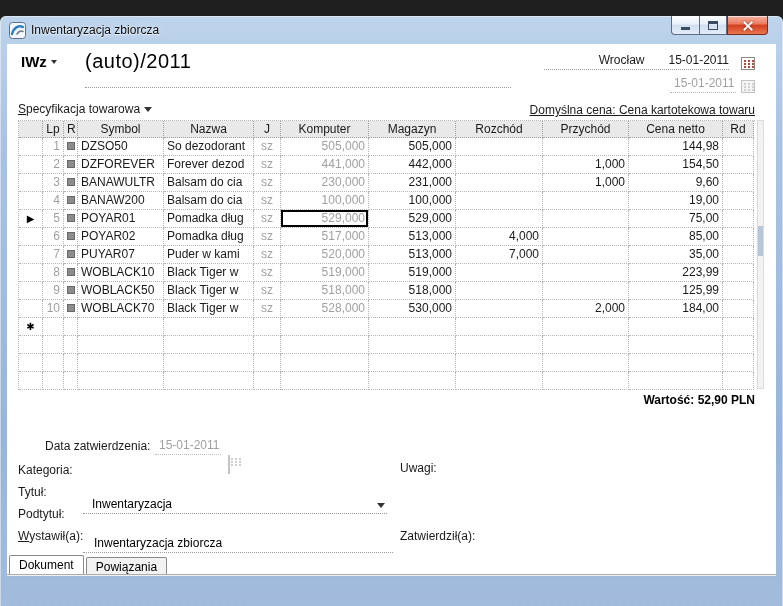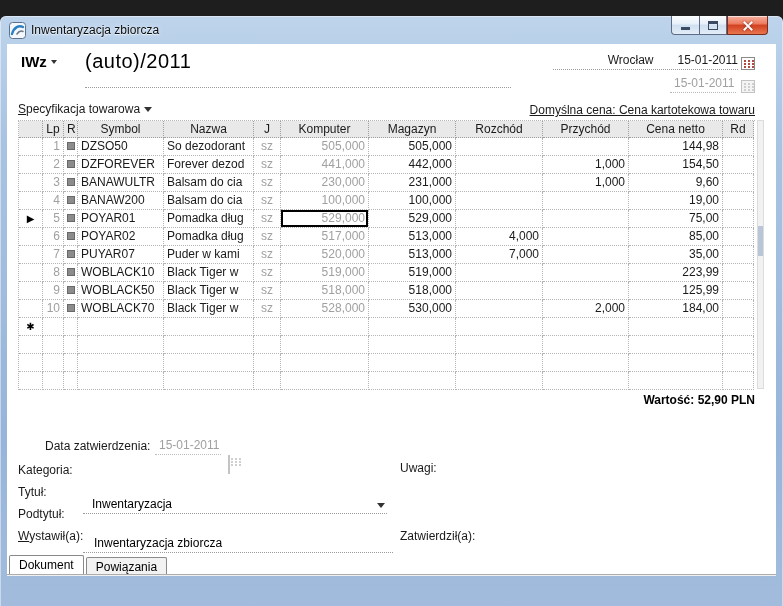--- a/index.html
+++ b/index.html
@@ -46,21 +46,21 @@
   .dd.small { border-left-width:3px; border-right-width:3px; border-top-width:4px; }
 
   .cal { width:14px; height:13px; border:1px solid #8a8a8a; background:#fdfdfd; position:relative; }
   .cal::after { content:''; position:absolute; left:2px; top:2px; width:2px; height:2px; background:#b0493f;
     box-shadow:4px 0 #b0493f,8px 0 #b0493f,0 3px #b0493f,4px 3px #b0493f,8px 3px #b0493f,0 6px #b0493f,4px 6px #b0493f,8px 6px #b0493f; }
   .cal.disabled { border-color:#c3c3c3; background:#f4f4f4; }
   .cal.disabled::after { background:#cfcfcf;
     box-shadow:4px 0 #cfcfcf,8px 0 #cfcfcf,0 3px #cfcfcf,4px 3px #cfcfcf,8px 3px #cfcfcf,0 6px #cfcfcf,4px 6px #cfcfcf,8px 6px #cfcfcf; }
 
   .row-a { left:400px; top:8px; width:348px; height:18px; display:flex; justify-content:flex-end; align-items:flex-end; }
-  .city-date { width:185px; height:17px; border-bottom:1px dotted #9a9a9a; display:flex; justify-content:flex-end; gap:24px; margin-right:3px; }
+  .city-date { width:185px; height:17px; border-bottom:1px dotted #9a9a9a; display:flex; justify-content:flex-end; gap:24px; margin-right:12px; }
   .row-b { left:390px; top:31px; width:358px; height:18px; display:flex; justify-content:flex-end; align-items:flex-end; gap:5px; }
   .stan-date { width:66px; height:17px; border-bottom:1px dotted #b9b9b9; text-align:left; padding-left:4px; }
 
   .spec-label { left:11px; top:58px; display:flex; align-items:center; gap:4px; cursor:default; }
   .price-link { top:59px; right:21px; font-size:12px; text-decoration:underline; }
 
   
   .grid { left:11px; top:76px; width:737px; border-left:1px dotted #b5b5b5; border-top:1px dotted #b5b5b5; background:#fff; }
   .grow { display:grid; height:18px; }
   .grow.ghead { height:17px; }

